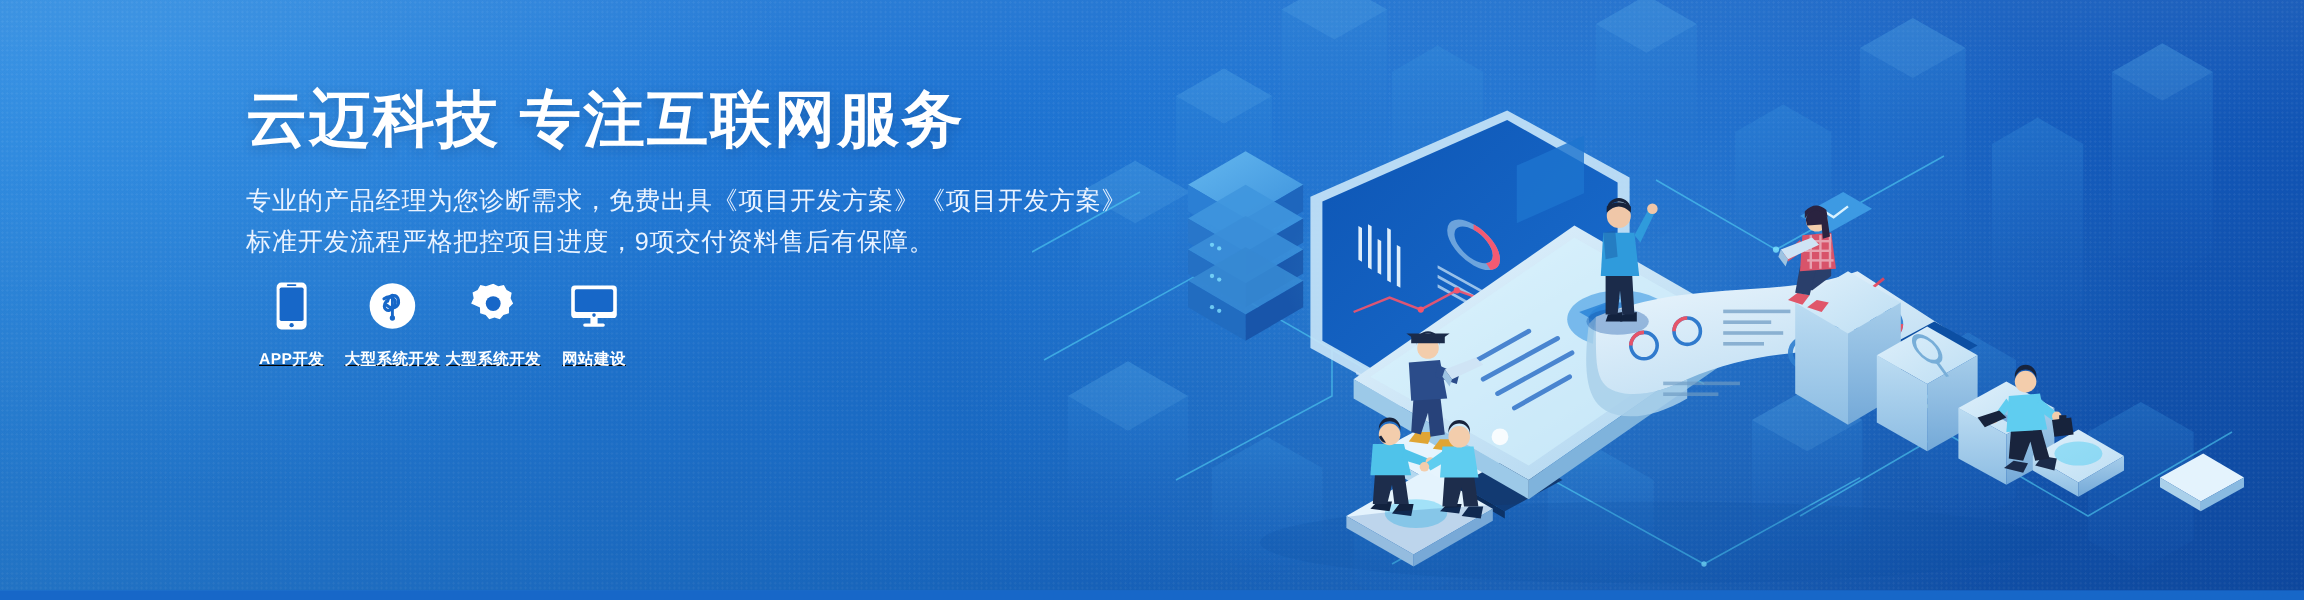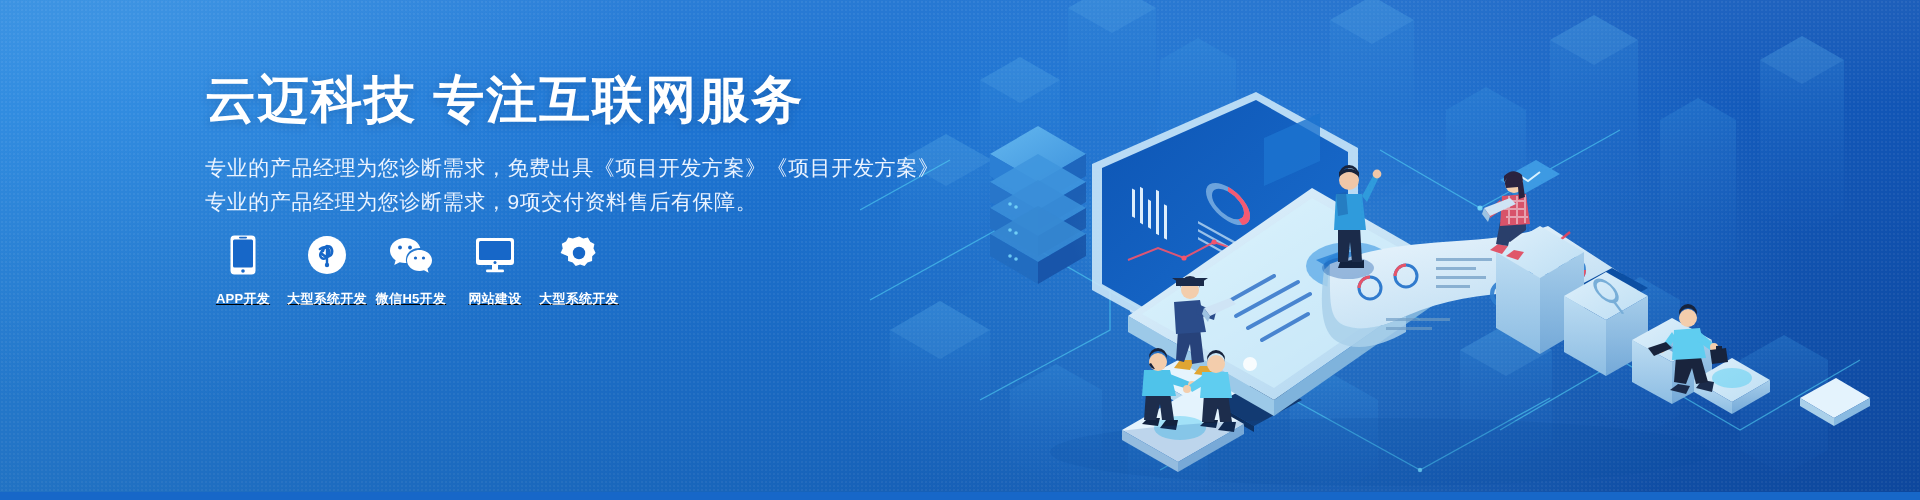--- a/index.html
+++ b/index.html
@@ -495,21 +495,21 @@
       <ellipse cx="520" cy="452" rx="330" ry="34" fill="#0c4ba0" opacity=".18"></ellipse>
     </svg>
   </div>
 
   <div class="vig"></div>
 
   <div class="copy">
     <div class="headline">云迈科技 专注互联网服务</div>
     <div class="sub">
       <span class="sub-line">专业的产品经理为您诊断需求，免费出具《项目开发方案》《项目开发方案》</span>
-      <span class="sub-line">专业的产品经理为您诊断需求，9项交付资料售后有保障。</span>
+      <span class="sub-line">标准开发流程严格把控项目进度，9项交付资料售后有保障。</span>
     </div>
   </div>
 
   <div class="services">
 
     <div class="svc">
       <span class="svc-ico">
         <svg width="26" height="40" viewBox="0 0 26 40">
           <rect x="0.5" y="0.5" width="25" height="39" rx="4" fill="#ffffff"></rect>
           <rect x="3" y="4.5" width="20" height="28" rx="1.5" fill="#1767c8"></rect>
@@ -526,59 +526,42 @@
           <circle cx="20" cy="20" r="19" fill="#ffffff"></circle>
           <path d="M13 14 c6 -4 12 1 8 7 c-4 6 -11 1 -6 -5" fill="none" stroke="#1767c8" stroke-width="2.6" stroke-linecap="round"></path>
           <path d="M15 19 c5 5 11 2 10 -4 c-1 -5 -8 -5 -9 1" fill="none" stroke="#1767c8" stroke-width="2.6" stroke-linecap="round"></path>
           <path d="M20 11 L20 29" stroke="#1767c8" stroke-width="2.4" stroke-linecap="round"></path>
           <circle cx="20" cy="30" r="2.2" fill="#1767c8"></circle>
         </svg>
       </span>
       <span class="svc-label">大型系统开发</span>
     </div>
 
+
     <div class="svc">
       <span class="svc-ico">
-        <svg width="42" height="36" viewBox="0 0 42 36">
-          <path d="M15 1 C6.7 1 0 6.6 0 13.5 c0 3.9 2.2 7.4 5.6 9.7 L4.3 28 l5.4 -2.8
-                   c1.7 .5 3.5 .8 5.3 .8 c.5 0 .9 0 1.4 -.1 c-.3 -1 -.5 -2 -.5 -3
-                   C15.9 16 21.9 11 29.4 11 c.3 0 .6 0 .9 0 C28.9 5.3 22.6 1 15 1 z" fill="#ffffff"></path>
-          <circle cx="10" cy="10.5" r="1.9" fill="#1767c8"></circle>
-          <circle cx="20" cy="10.5" r="1.9" fill="#1767c8"></circle>
-          <path d="M42 23.5 C42 17.7 36.4 13 29.5 13 C22.6 13 17 17.7 17 23.5
-                   C17 29.3 22.6 34 29.5 34 c1.6 0 3.1 -.2 4.5 -.7 l4.6 2.4 l-1.1 -4
-                   C40 29.8 42 26.8 42 23.5 z" fill="#ffffff"></path>
-          <circle cx="25.5" cy="21" r="1.6" fill="#1767c8"></circle>
-          <circle cx="33.5" cy="21" r="1.6" fill="#1767c8"></circle>
+        <svg width="38" height="38" viewBox="0 0 38 38">
+          <path d="M19 0.5 l4.3 2.1 l4.6 -1 l2.3 4.1 l4.2 2.2 l-0.9 4.7 l2.1 4.4
+                   l-3.4 3.3 l-0.1 4.8 l-4.6 1.3 l-3 3.7 l-4.4 -1.6 l-4.4 1.6 l-3 -3.7
+                   l-4.6 -1.3 l-0.1 -4.8 L0.6 16.9 l2.1 -4.4 l-0.9 -4.7 l4.2 -2.2
+                   l2.3 -4.1 l4.6 1 z" fill="#ffffff"></path>
+          <circle cx="19" cy="17" r="6.2" fill="#1767c8"></circle>
         </svg>
       </span>
-      <span class="svc-label">微信H5开发</span>
+      <span class="svc-label">大型系统开发</span>
     </div>
 
     <div class="svc">
       <span class="svc-ico">
         <svg width="40" height="36" viewBox="0 0 40 36">
           <rect x="1" y="1" width="38" height="27" rx="3" fill="#ffffff"></rect>
           <rect x="4" y="4" width="32" height="19" rx="1.5" fill="#1767c8"></rect>
           <circle cx="20" cy="25.6" r="1.5" fill="#1767c8"></circle>
           <rect x="17" y="28" width="6" height="5" fill="#ffffff"></rect>
           <rect x="11" y="32.6" width="18" height="2.6" rx="1.3" fill="#ffffff"></rect>
         </svg>
       </span>
       <span class="svc-label">网站建设</span>
     </div>
 
-    <div class="svc">
-      <span class="svc-ico">
-        <svg width="38" height="38" viewBox="0 0 38 38">
-          <path d="M19 0.5 l4.3 2.1 l4.6 -1 l2.3 4.1 l4.2 2.2 l-0.9 4.7 l2.1 4.4
-                   l-3.4 3.3 l-0.1 4.8 l-4.6 1.3 l-3 3.7 l-4.4 -1.6 l-4.4 1.6 l-3 -3.7
-                   l-4.6 -1.3 l-0.1 -4.8 L0.6 16.9 l2.1 -4.4 l-0.9 -4.7 l4.2 -2.2
-                   l2.3 -4.1 l4.6 1 z" fill="#ffffff"></path>
-          <circle cx="19" cy="17" r="6.2" fill="#1767c8"></circle>
-        </svg>
-      </span>
-      <span class="svc-label">大型系统开发</span>
-    </div>
-
   </div>
 
 </div>
 
 </body></html>

